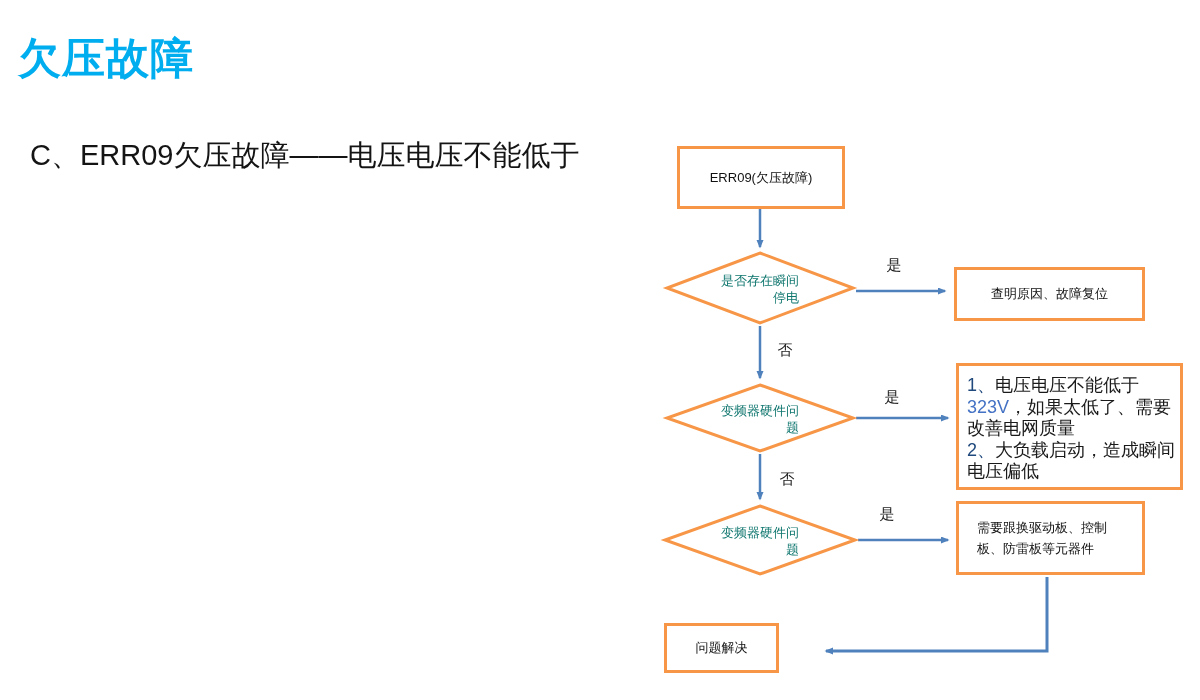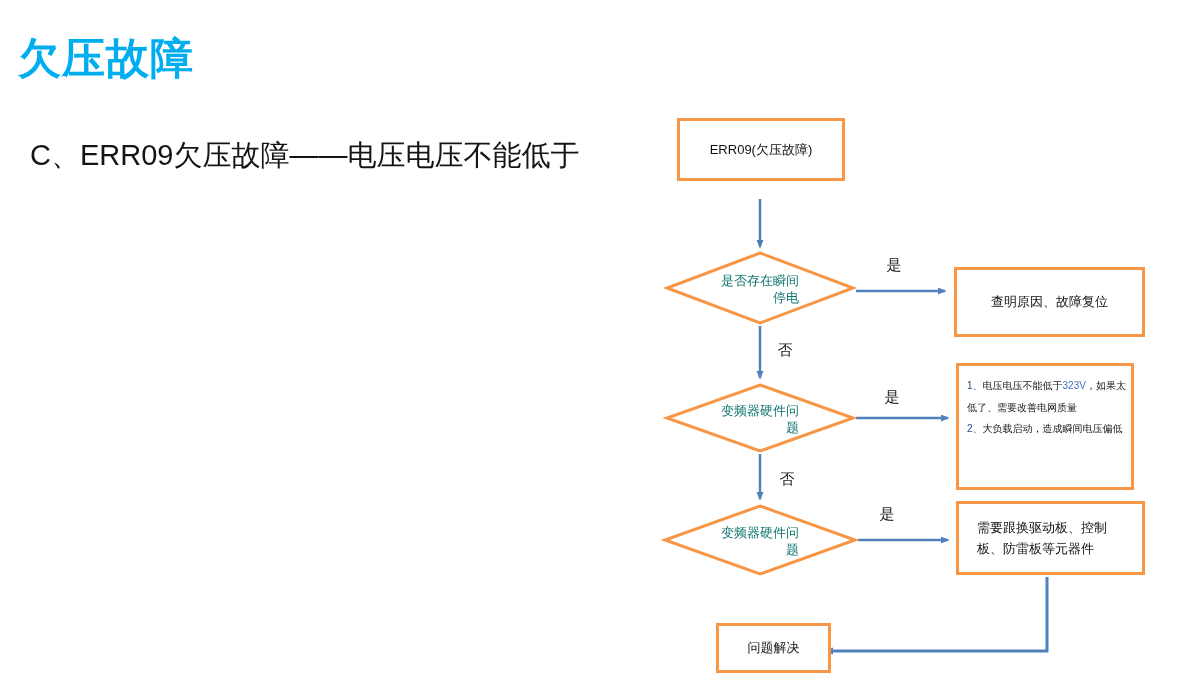--- a/index.html
+++ b/index.html
@@ -12,27 +12,27 @@
     font-size:43px;font-weight:bold;color:#00AEEF;letter-spacing:1px;
   }
   .intro{position:absolute;left:30px;top:136px;width:650px;font-size:29px;font-weight:400;color:#141414;}
   .intro-line{margin-bottom:47px;white-space:nowrap;}
   .connectors{position:absolute;left:0;top:0;}
   .pbox{
     position:absolute;box-sizing:border-box;border:3px solid #F79646;background:#fff;
     display:flex;align-items:center;justify-content:center;text-align:center;
     font-size:13px;color:#111;line-height:18px;
   }
-  #start-box{left:677px;top:118px;width:168px;height:63px;}
-  #result1-box{left:954px;top:267px;width:191px;height:70px;}
-  #result2-box{left:956px;top:363px;width:178px;height:127px;padding:9px 4px 8px 8px;
-    font-size:10px;line-height:21.5px;white-space:pre-wrap;display:block;text-align:left;}
+  #start-box{left:677px;top:146px;width:168px;height:63px;}
+  #result1-box{left:954px;top:267px;width:191px;height:54px;}
+  #result2-box{left:956px;top:363px;width:227px;height:127px;padding:9px 4px 8px 8px;
+    font-size:18px;line-height:21.5px;white-space:pre-wrap;display:block;text-align:left;}
   #result3-box{left:956px;top:501px;width:189px;height:74px;padding:13px 18px;
     display:block;text-align:left;line-height:21px;}
-  #end-box{left:716px;top:623px;width:115px;height:50px;}
+  #end-box{left:664px;top:623px;width:115px;height:50px;}
   .diamond-label{
     position:absolute;width:78px;text-align:right;font-size:13px;line-height:17px;color:#0f766e;
   }
   #decision1-label{left:721px;top:272px;}
   #decision2-label{left:721px;top:402px;}
   #decision3-label{left:721px;top:524px;}
   .branch-label{position:absolute;width:18px;text-align:center;font-size:15px;color:#1a1a1a;}
   #yes-label-1{left:885px;top:256px;}
   #yes-label-2{left:883px;top:388px;}
   #yes-label-3{left:878px;top:505px;}

